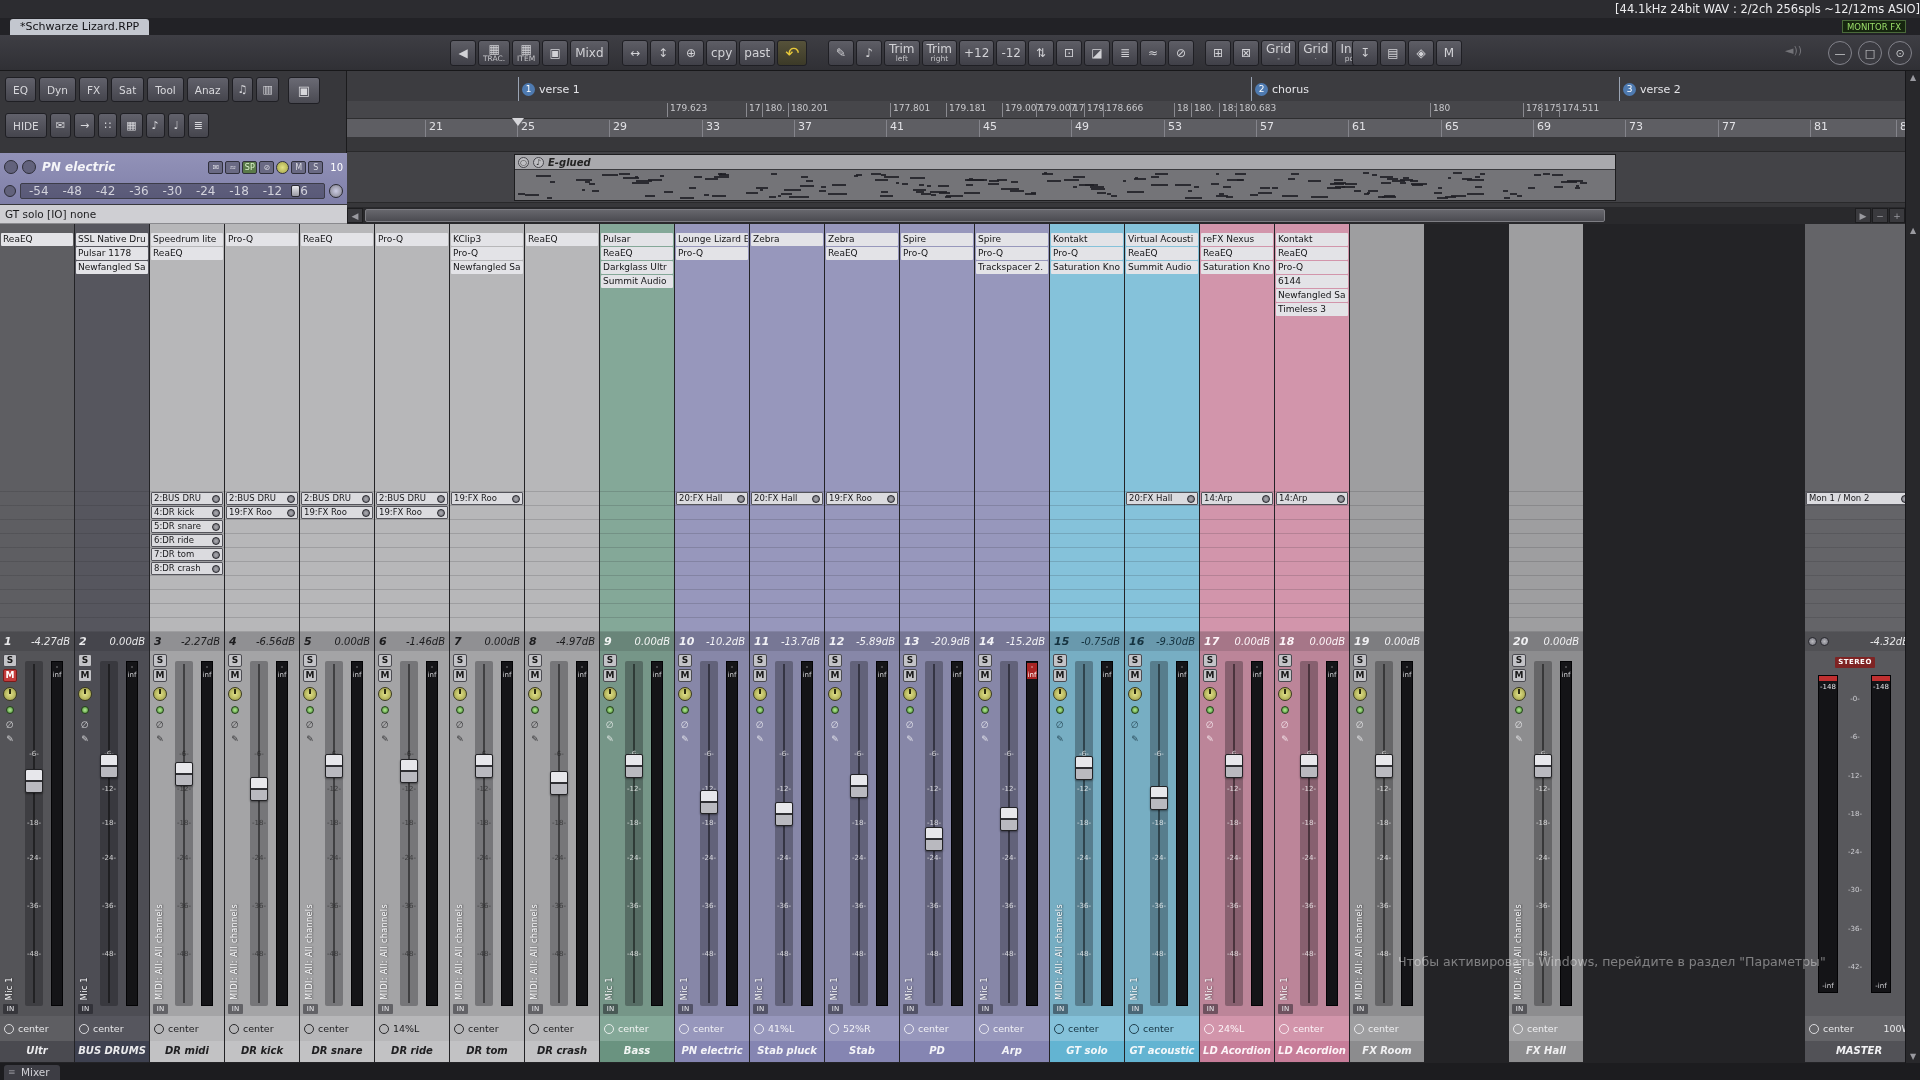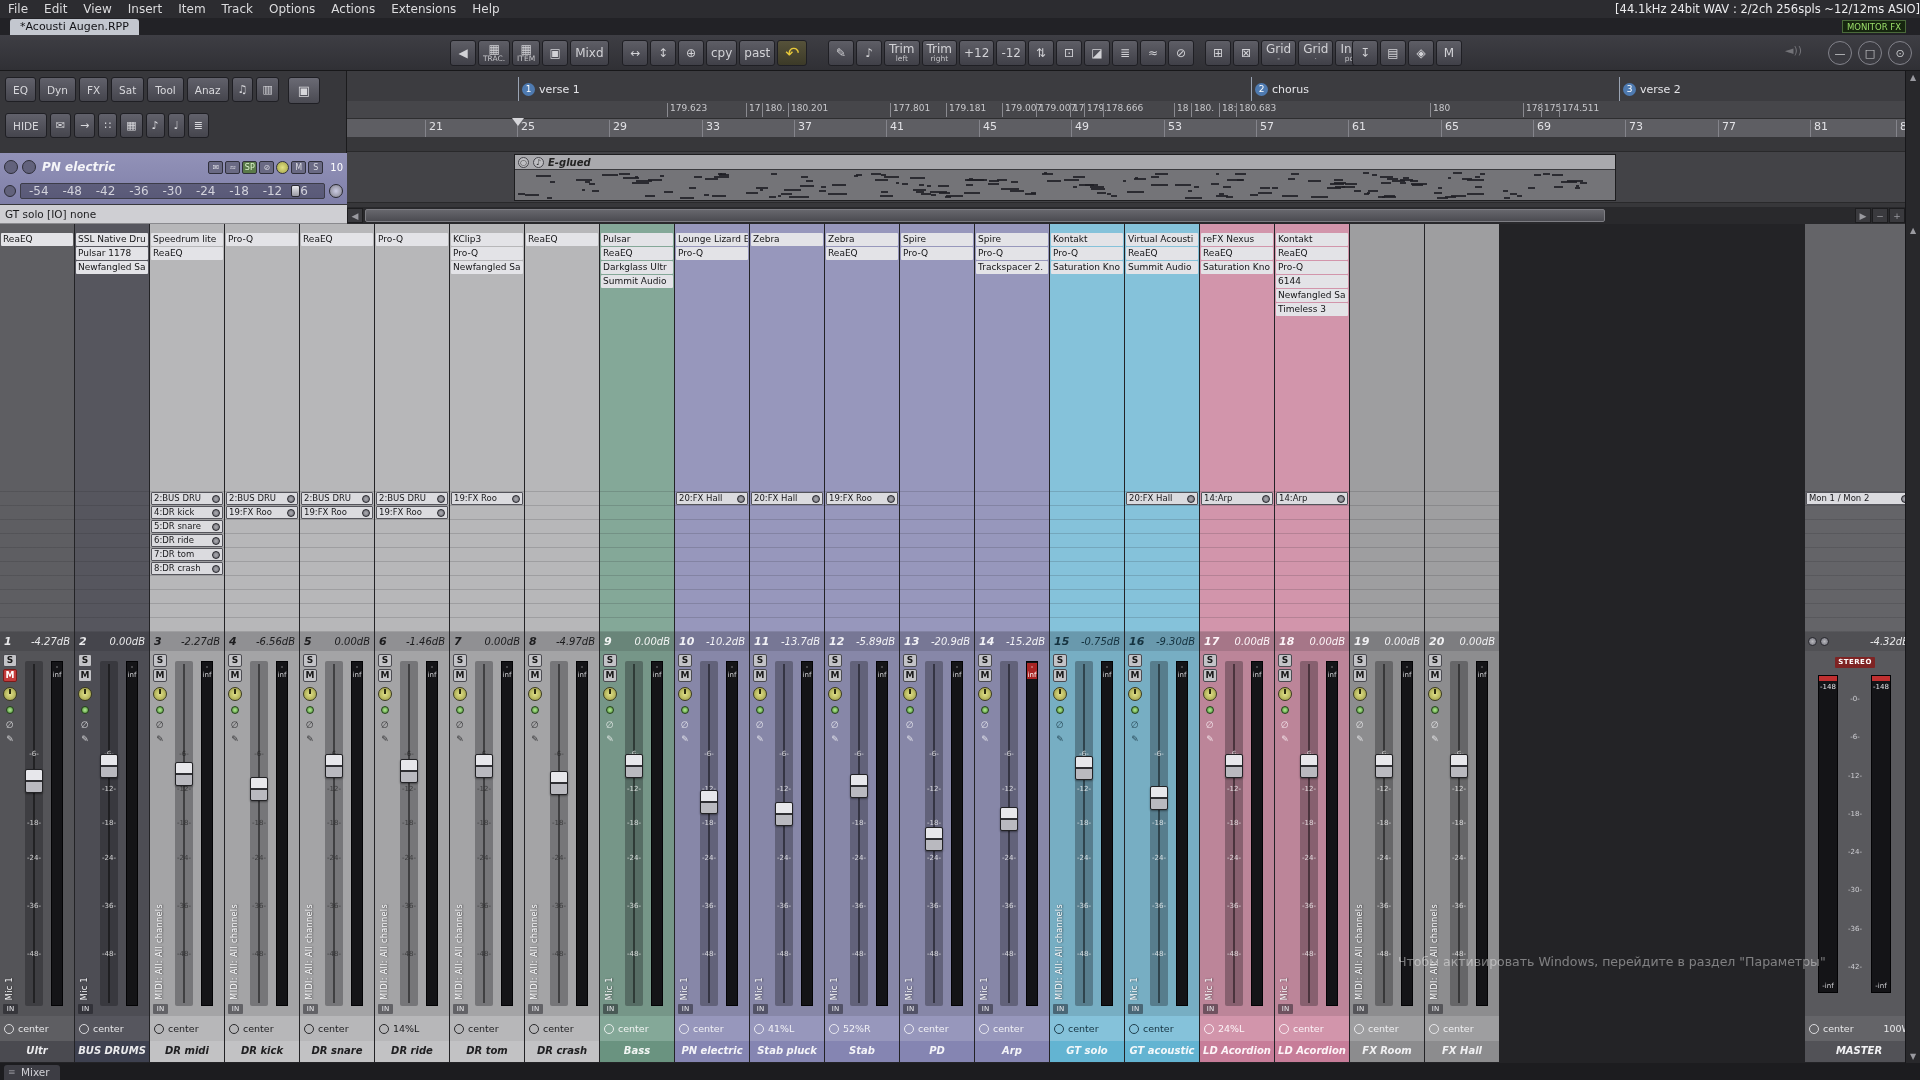--- a/index.html
+++ b/index.html
@@ -124,37 +124,25 @@
 #watermark{position:absolute;left:1398px;top:948px;color:rgba(255,255,255,.42);pointer-events:none;z-index:50}
 #wm1{font-size:21px}
 #wm2{font-size:12.5px;margin-top:6px}
 </style>
 </head>
 <body>
 
 <div id="app">
 
   <div id="menubar">
-    <div id="menu-items">
-        <div class="mi">File</div>
-        <div class="mi">Edit</div>
-        <div class="mi">View</div>
-        <div class="mi">Insert</div>
-        <div class="mi">Item</div>
-        <div class="mi">Track</div>
-        <div class="mi">Options</div>
-        <div class="mi">Actions</div>
-        <div class="mi">Extensions</div>
-        <div class="mi">Help</div>
-      </div>
     <div id="audio-status">[44.1kHz 24bit WAV : 2/2ch 256spls ~12/12ms ASIO]</div>
   </div>
 
   <div id="tabrow">
-    <div id="projtab">*Acousti Augen.RPP</div>
+    <div id="projtab">*Schwarze Lizard.RPP</div>
     <div id="monitorfx">MONITOR FX</div>
   </div>
 
   <div id="toolbar">
     <div id="tb-speaker">◄))</div>
     <div id="tb-window">
         <div class="winbtn">—</div>
         <div class="winbtn">□</div>
         <div class="winbtn">⊙</div>
       </div>
@@ -1439,21 +1427,21 @@
           <div class="meter">
             <span class="peak">-inf</span>
           </div>
         </div>
         <div class="pan-row">
           <span class="phase"></span>
           <span class="pan">center</span>
         </div>
         <div class="name-bar">FX Room</div>
       </div>
-      <div class="strip" style="left: 1425px; --body: #9e9ea0; --nbg: #8c8c8e; --nfg: #f0f0f2; --fg: #f0f0f2;">
+      <div class="strip" style="left: 1509px; --body: #9e9ea0; --nbg: #8c8c8e; --nfg: #f0f0f2; --fg: #f0f0f2;">
         <div class="fx-area"></div>
         <div class="sends-area"></div>
         <div class="num-row">
           <span class="tnum">20</span>
           <span class="tdb">0.00dB</span>
         </div>
         <div class="fader-area">
           <div class="ctrl">
             <div class="cbtn cS">S</div>
             <div class="cbtn cM">M</div>

